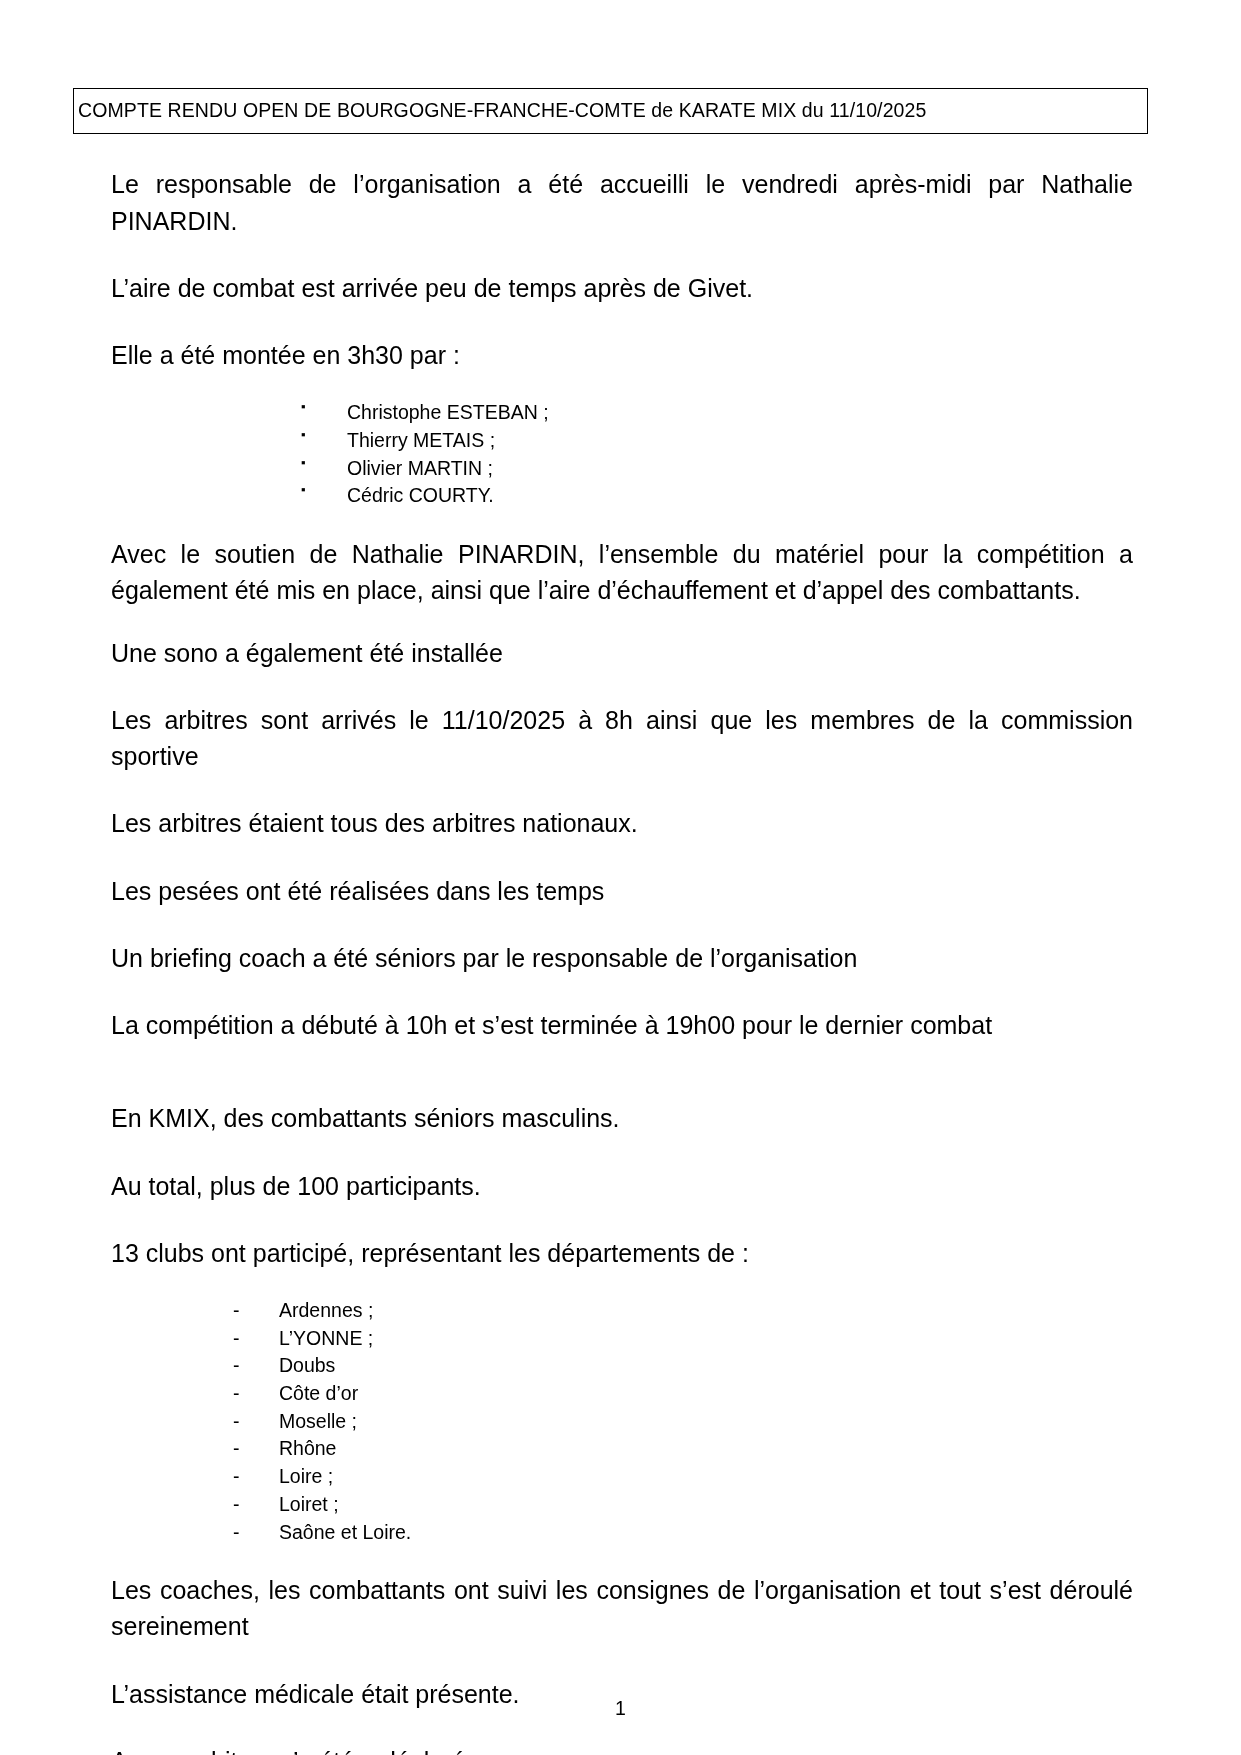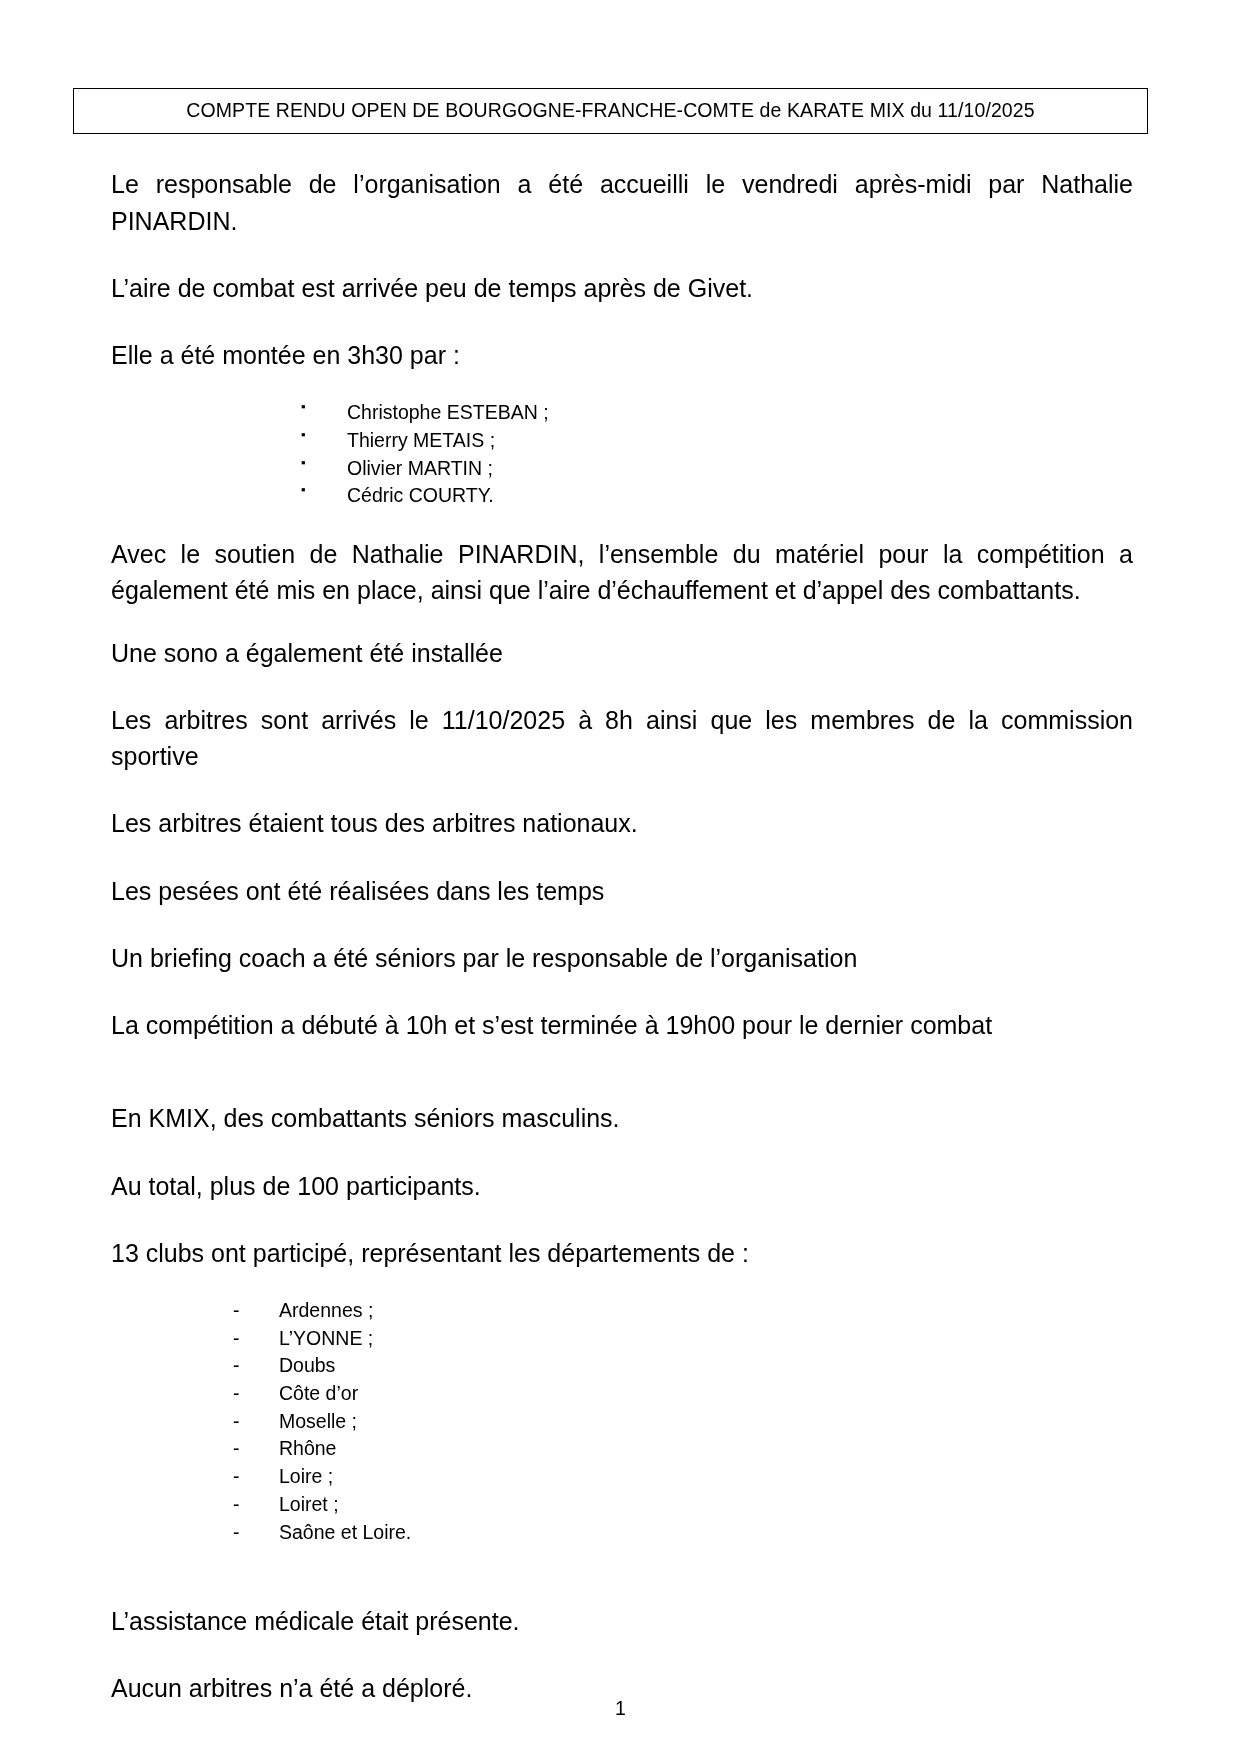--- a/index.html
+++ b/index.html
@@ -21,21 +21,21 @@
     padding: 0;
   }
   .content {
     position: absolute;
     left: 111px;
     top: 88px;
     width: 1022px;
   }
   .title-box {
     border: 1px solid #000000;
-    text-align: center;
+    text-align: left;
     font-size: 19.5px;
     line-height: 1.5;
     padding: 7px 4px 8px 4px;
     box-sizing: border-box;
     width: 1075px;
     margin-left: -38px;
     letter-spacing: 0.1px;
   }
   p.para {
     font-size: 25px;
@@ -196,20 +196,21 @@
         <span class="marker">-</span>
         <span class="li-text">Loiret ;</span>
       </li>
       <li>
         <span class="marker">-</span>
         <span class="li-text">Saône et Loire.</span>
       </li>
     </ul>
 
     <div class="spacer-md"></div>
+    <p class="para">Les coaches, les combattants ont suivi les consignes de l’organisation et tout s’est déroulé sereinement</p>
 
     <div class="spacer-lg"></div>
     <p class="para">L’assistance médicale était présente.</p>
 
     <div class="spacer-lg"></div>
     <p class="para">Aucun arbitres n’a été a déploré.</p>
 
     <div class="spacer-lg"></div>
 
     <div class="spacer-lg"></div>

